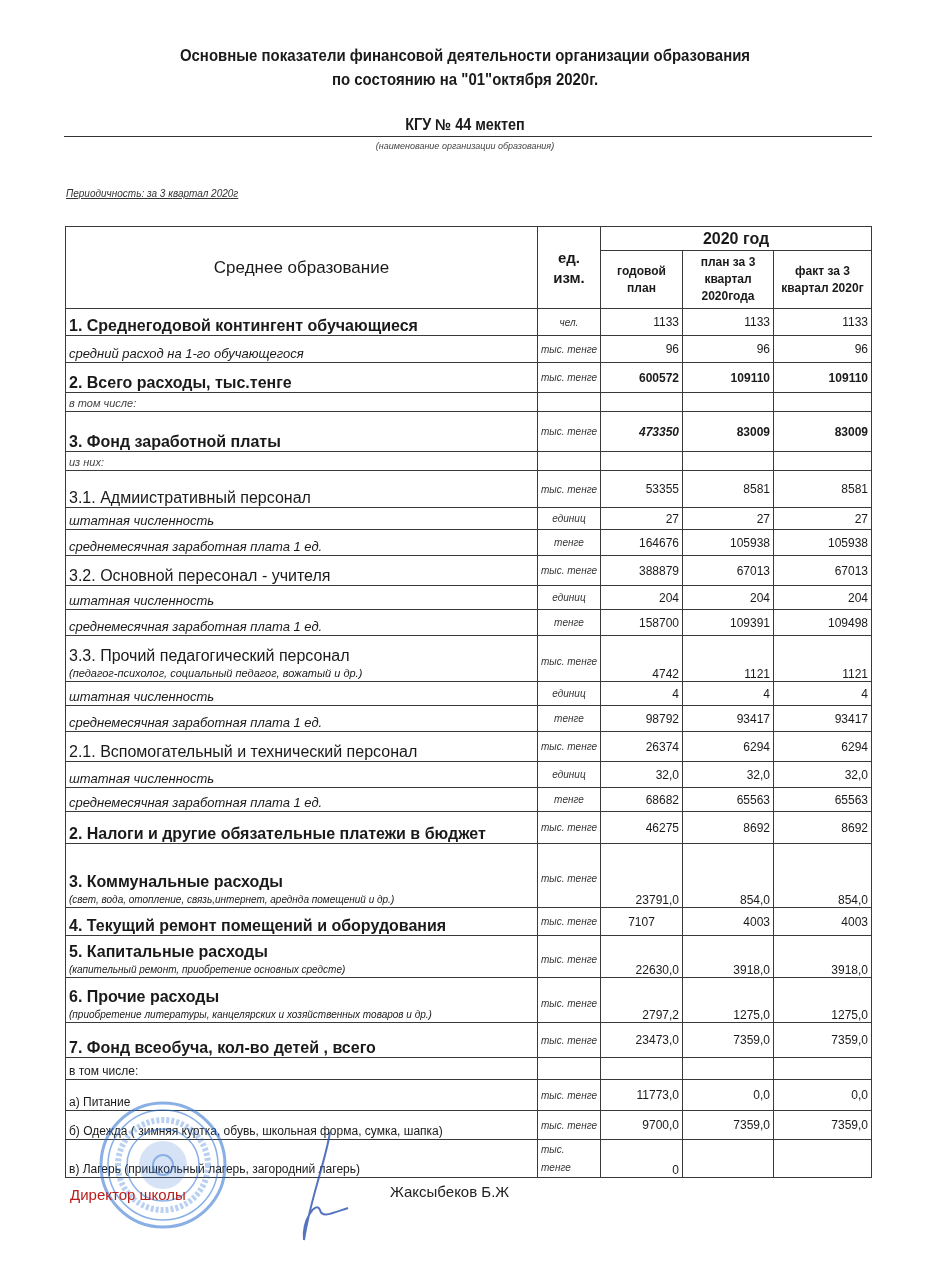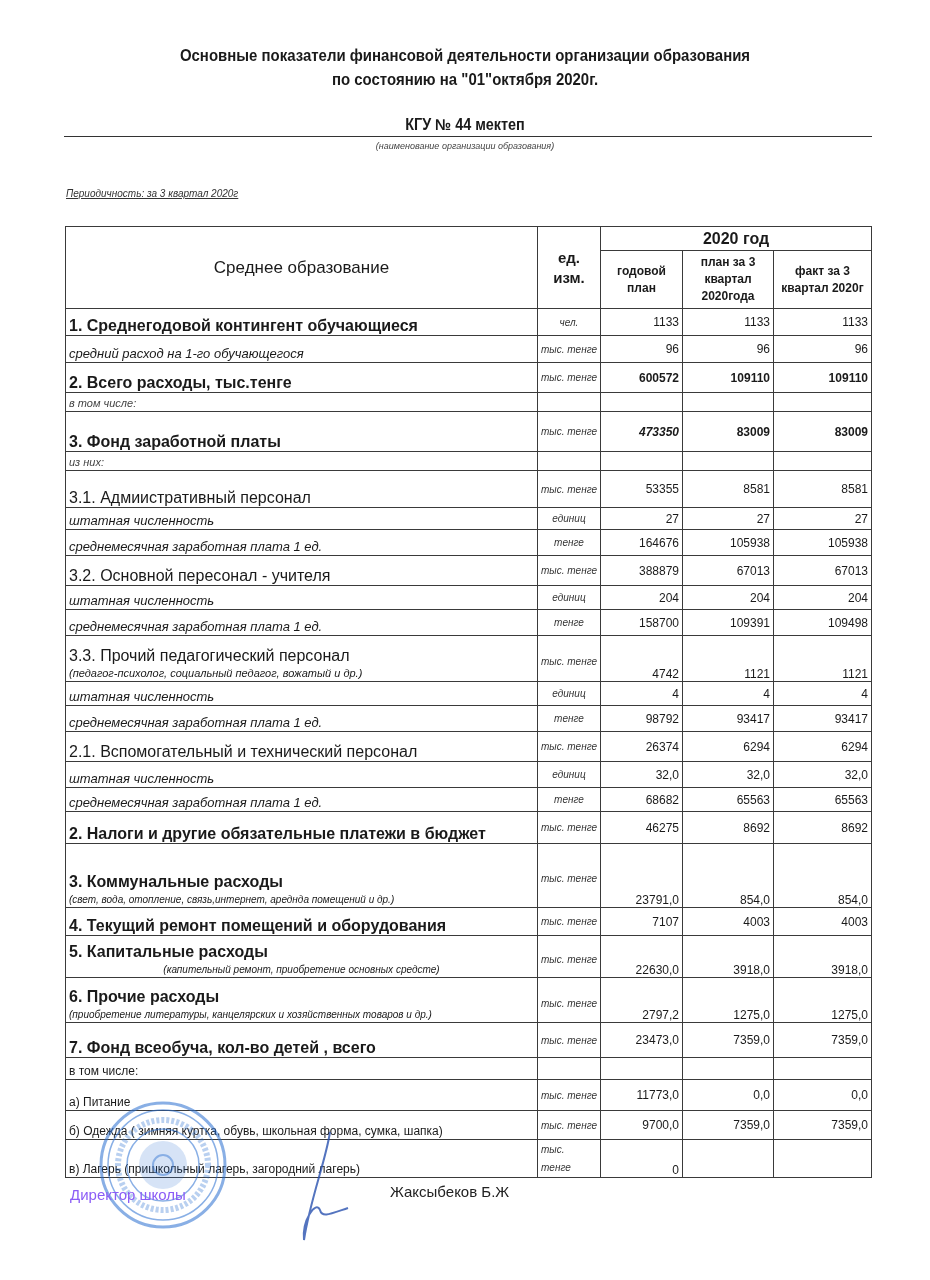--- a/index.html
+++ b/index.html
@@ -25,21 +25,21 @@
   .lbl-bold { font-size:16px; font-weight:bold; }
   .lbl-norm { font-size:16px; }
   .lbl-it   { font-size:13px; font-style:italic; }
   .lbl-sm   { font-size:11px; font-style:italic; color:#444; }
   .lbl-plain{ font-size:12px; }
   .sub-it { font-size:11px; font-style:italic; display:block; line-height:15px; }
   .unit { font-size:10px; font-style:italic; text-align:center; vertical-align:middle !important; color:#333; }
   .num { text-align:right; font-size:12px; }
   .num.b { font-weight:bold;padding-left:33px; }
 
-  #director { position:absolute; top:1186px; left:70px; font-size:15px; color:#8b5cf6; }
+  #director { position:absolute; top:1186px; left:70px; font-size:15px; color:#b91c1c; }
   #dirname { position:absolute; top:1183px; left:390px; font-size:15px; color:#222; }
   #stamp { position:absolute; left:98px; top:1100px; width:130px; height:130px; opacity:0.55; }
   #signature { position:absolute; left:290px; top:1130px; width:70px; height:120px; opacity:0.8; }
 </style>
 </head>
 <body>
 
 <div class="title" id="t1">Основные показатели финансовой деятельности организации образования</div>
 <div class="title" id="t2">по состоянию на "01"октября   2020г.</div>
 <div id="org">КГУ № 44 мектеп</div>
@@ -210,28 +210,28 @@
           <span class="sub-it" style="font-size: 10px;">(свет, вода, отопление, связь,интернет, ареднда помещений и др.)</span>
         </td>
         <td class="unit" style="vertical-align: top; padding-top: 6px;">тыс. тенге</td>
         <td class="num">23791,0</td>
         <td class="num">854,0</td>
         <td class="num">854,0</td>
       </tr>
       <tr style="height: 28px;">
         <td><span class="lbl-bold">4. Текущий ремонт помещений и оборудования</span></td>
         <td class="unit">тыс. тенге</td>
-        <td class="num" style="vertical-align: middle;">7107</td>
+        <td class="num" style="vertical-align: middle; text-align: center;">7107</td>
         <td class="num" style="vertical-align: middle;">4003</td>
         <td class="num" style="vertical-align: middle;">4003</td>
       </tr>
       <tr style="height: 42px;">
         <td>
           <span class="lbl-bold" style="display: block; line-height: 20px;">5. Капитальные расходы</span>
-          <span class="sub-it" style="font-size: 10px; text-align: center;">(капительный ремонт, приобретение основных средстe)</span>
+          <span class="sub-it" style="font-size: 10px;">(капительный ремонт, приобретение основных средстe)</span>
         </td>
         <td class="unit" style="vertical-align: top; padding-top: 6px;">тыс. тенге</td>
         <td class="num">22630,0</td>
         <td class="num">3918,0</td>
         <td class="num">3918,0</td>
       </tr>
       <tr style="height: 45px;">
         <td>
           <span class="lbl-bold" style="display: block; line-height: 20px;">6. Прочие расходы</span>
           <span class="sub-it" style="font-size: 10px;">(приобретение литературы, канцелярских и хозяйственных товаров и др.)</span>

